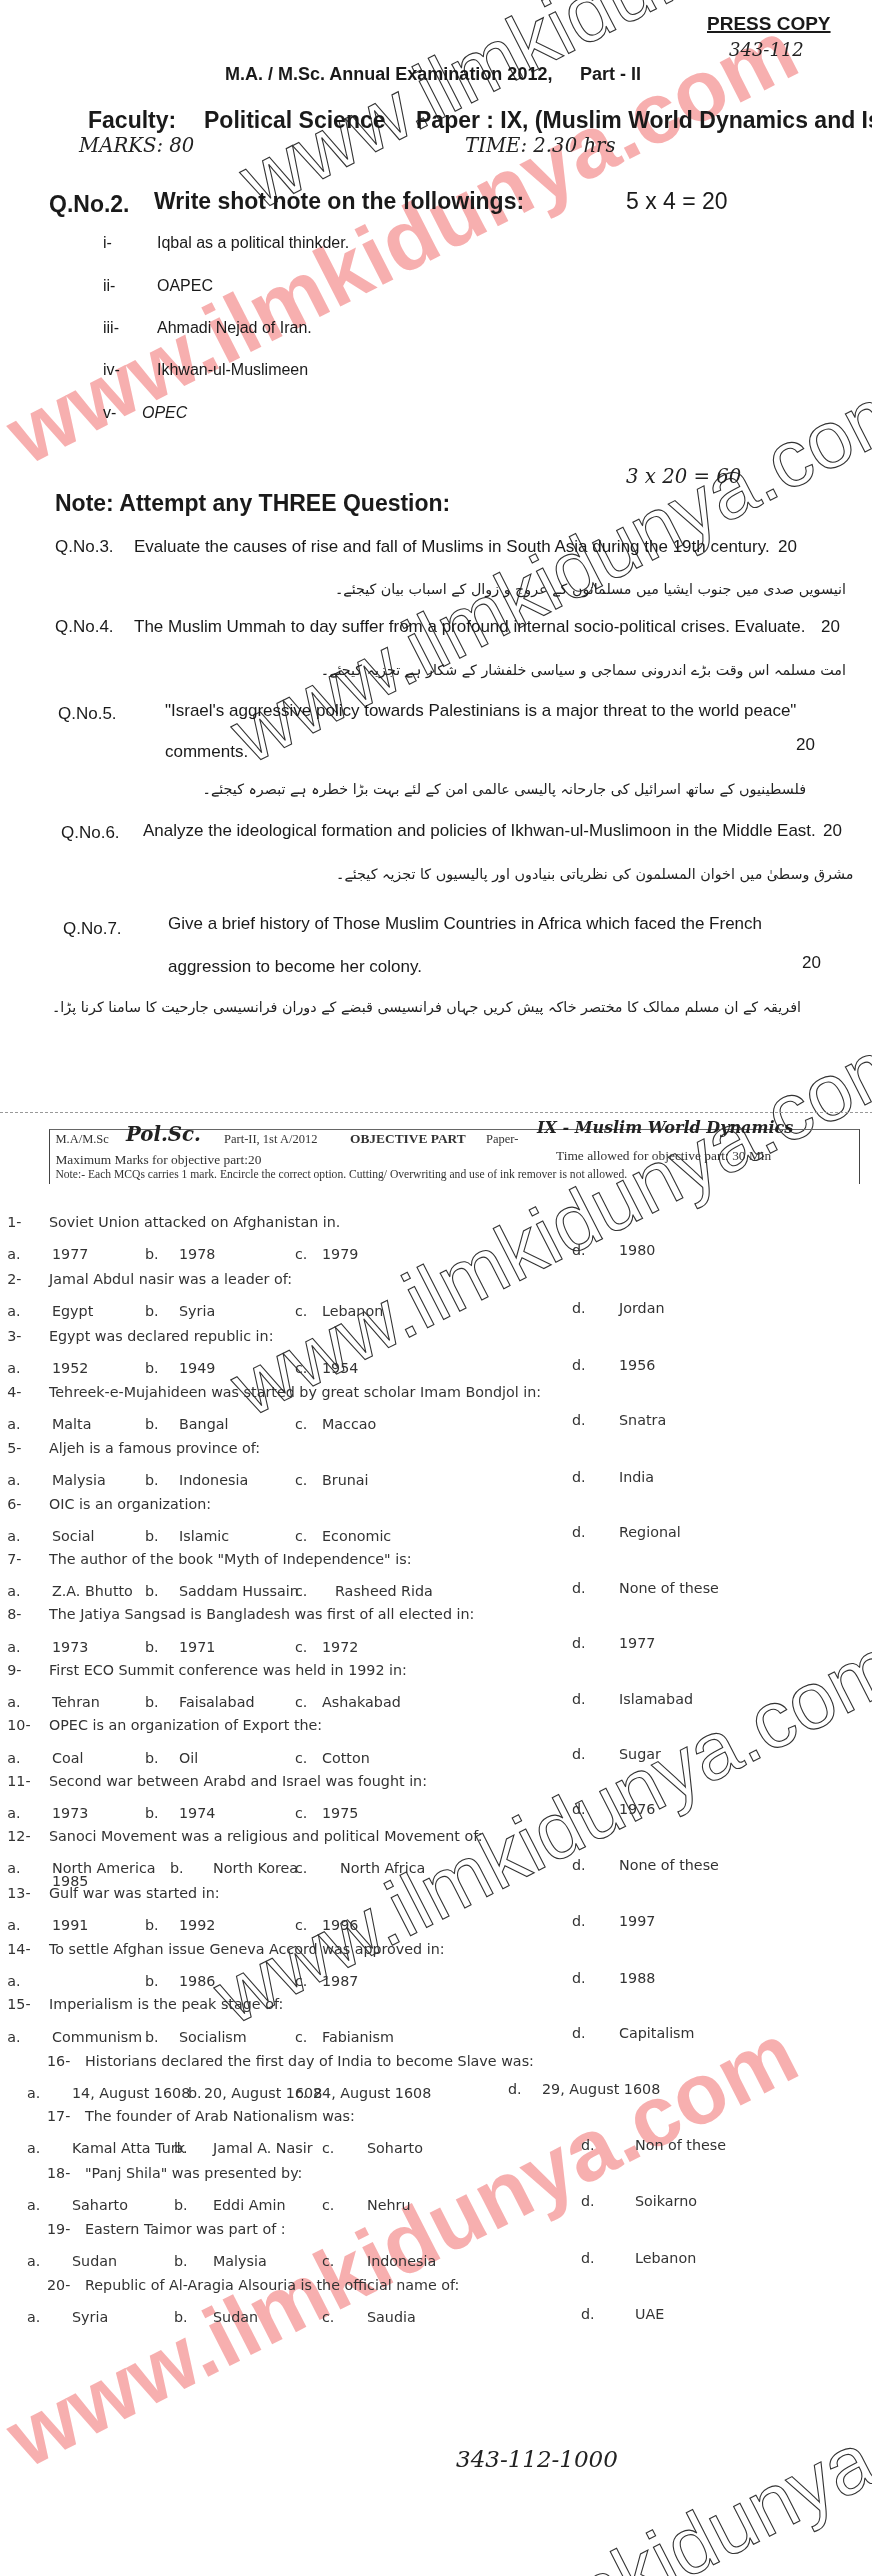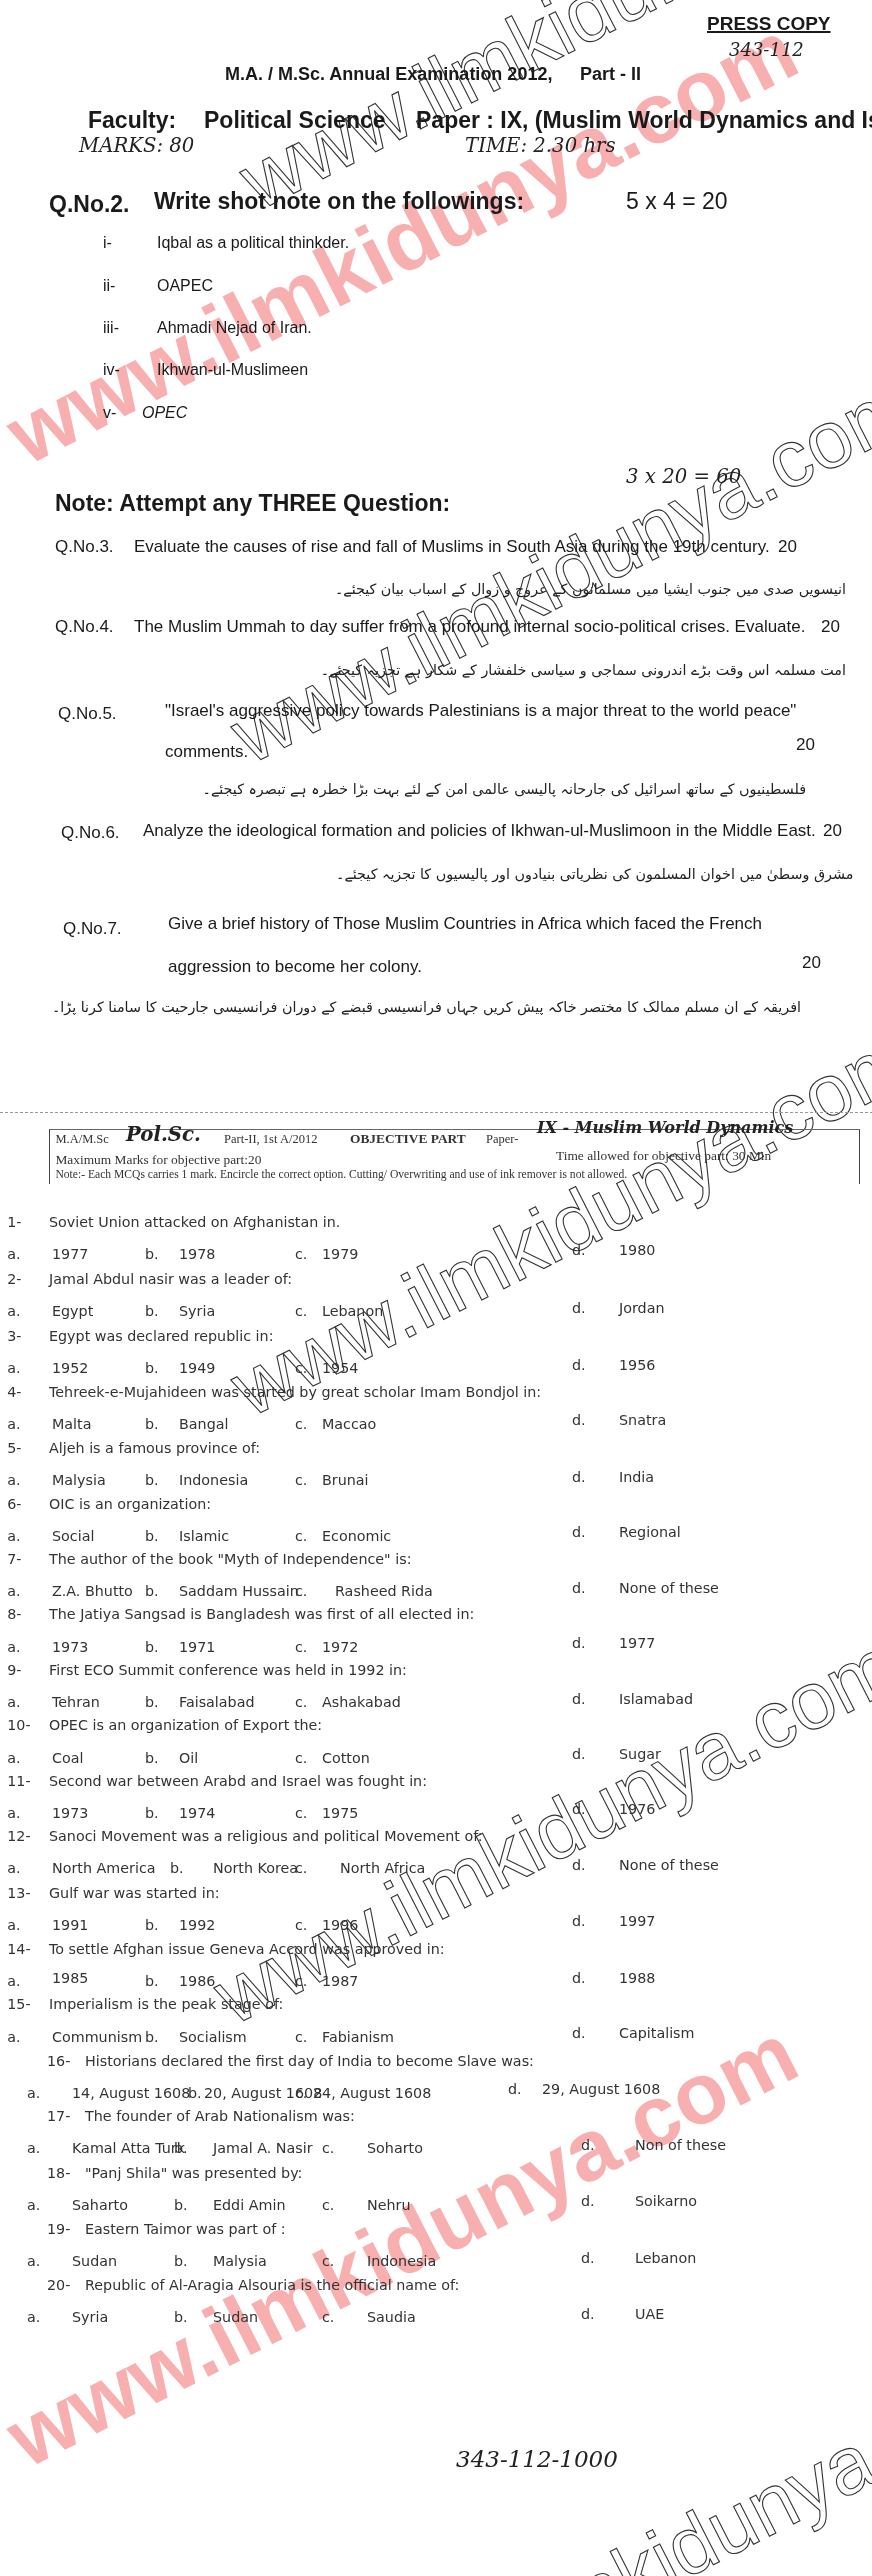--- a/index.html
+++ b/index.html
@@ -243,21 +243,21 @@
     <div class="abs opt" style="left: 52px; top: 1917px;">1991</div>
     <div class="abs opt" style="left: 145px; top: 1917px;">b.</div>
     <div class="abs opt" style="left: 179px; top: 1917px;">1992</div>
     <div class="abs opt" style="left: 295px; top: 1917px;">c.</div>
     <div class="abs opt" style="left: 322px; top: 1917px;">1996</div>
     <div class="abs opt" style="left: 572px; top: 1913px;">d.</div>
     <div class="abs opt" style="left: 619px; top: 1913px;">1997</div>
     <div class="abs mcq" style="left: 7.2px; top: 1941px;">14-</div>
     <div class="abs mcq" style="left: 49px; top: 1941px;">To settle Afghan issue Geneva Accord was approved in:</div>
     <div class="abs opt" style="left: 7.2px; top: 1973px;">a.</div>
-    <div class="abs opt" style="left: 52px; top: 1970px;">1985</div>
+    <div class="abs opt" style="left: 52px; top: 1873px;">1985</div>
     <div class="abs opt" style="left: 145px; top: 1973px;">b.</div>
     <div class="abs opt" style="left: 179px; top: 1973px;">1986</div>
     <div class="abs opt" style="left: 295px; top: 1973px;">c.</div>
     <div class="abs opt" style="left: 322px; top: 1973px;">1987</div>
     <div class="abs opt" style="left: 572px; top: 1970px;">d.</div>
     <div class="abs opt" style="left: 619px; top: 1970px;">1988</div>
     <div class="abs mcq" style="left: 7.2px; top: 1996px;">15-</div>
     <div class="abs mcq" style="left: 49px; top: 1996px;">Imperialism is the peak stage of:</div>
     <div class="abs opt" style="left: 7.2px; top: 2029px;">a.</div>
     <div class="abs opt" style="left: 52px; top: 2029px;">Communism</div>

